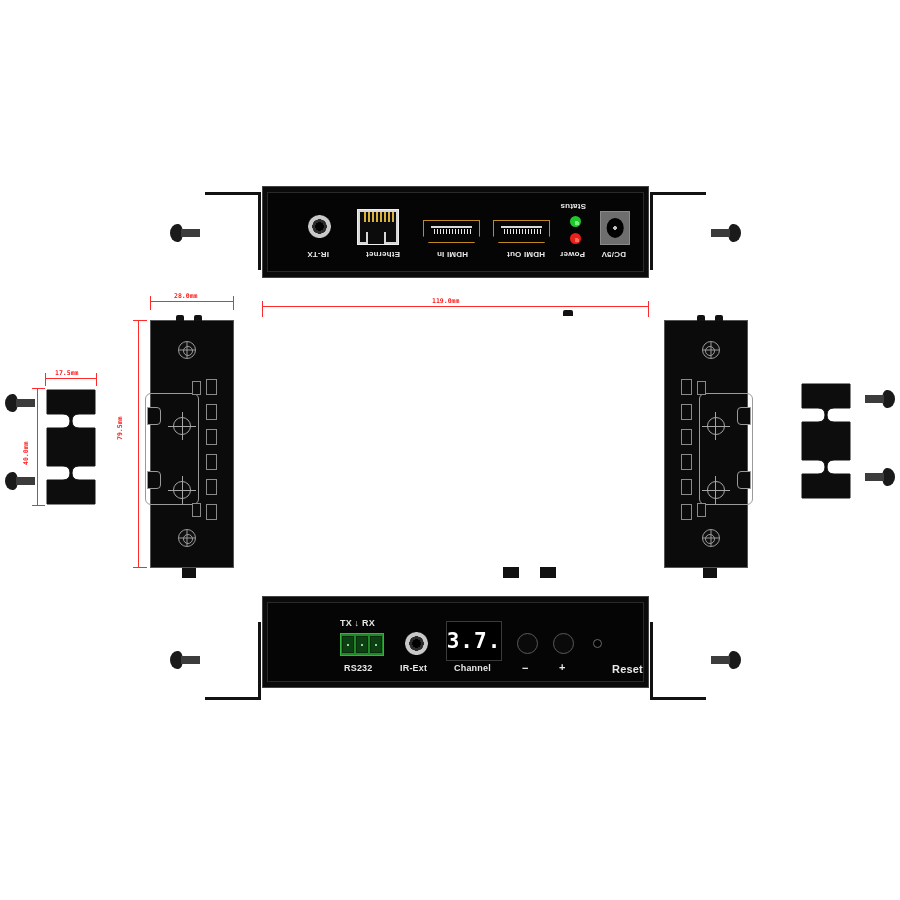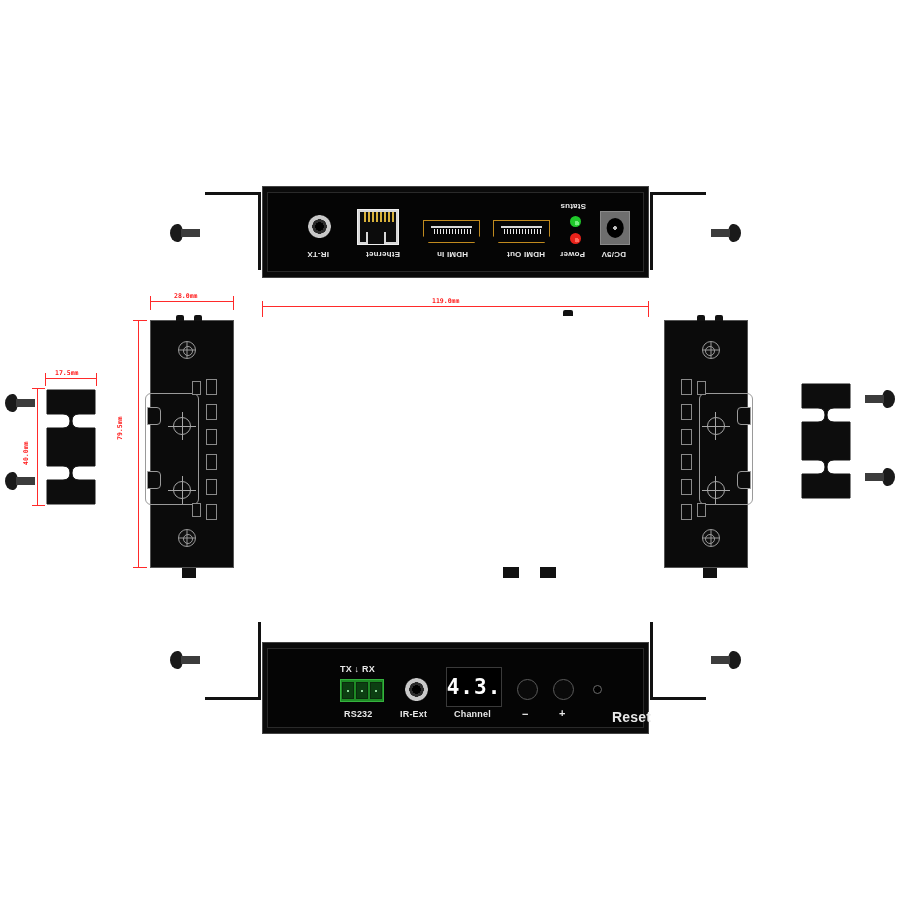--- a/index.html
+++ b/index.html
@@ -268,53 +268,53 @@
   </div>
   <div class="bolt" style="left:865px;top:390px;width:30px;height:18px;transform:scaleX(-1);">
     <div class="head" style="left:0;top:0;width:13px;height:18px;"></div>
     <div class="shank" style="left:11px;top:5px;width:19px;height:8px;"></div>
   </div>
   <div class="bolt" style="left:865px;top:468px;width:30px;height:18px;transform:scaleX(-1);">
     <div class="head" style="left:0;top:0;width:13px;height:18px;"></div>
     <div class="shank" style="left:11px;top:5px;width:19px;height:8px;"></div>
   </div>
 
-  <div class="iopanel" style="left:262px;top:642px;width:387px;height:92px;">
+  <div class="iopanel" style="left:262px;top:596px;width:387px;height:92px;">
     <div class="inner">
 
       <div class="port-label" style="left:72px;top:15px;font-size:9px;">TX ↓ RX</div>
       <div class="term" style="left:72px;top:30px;width:44px;height:23px;">
         <div class="slot">
             <i></i>
           </div>
         <div class="slot">
             <i></i>
           </div>
         <div class="slot">
             <i></i>
           </div>
       </div>
       <div class="port-label" style="left:76px;top:60px;font-size:9px;">RS232</div>
 
       <div class="jack" style="left:137px;top:29px;width:23px;height:23px;"></div>
       <div class="port-label" style="left:132px;top:60px;font-size:9px;">IR-Ext</div>
 
       <div class="segdisp" style="left:178px;top:18px;width:56px;height:40px;font-size:21px;">
-        <span>4.3.</span>
+        <span>3.7.</span>
       </div>
       <div class="port-label" style="left:186px;top:60px;font-size:9px;text-align:right;">Channel</div>
 
       <div class="btn-round" style="left:249px;top:30px;width:19px;height:19px;"></div>
       <div class="port-label" style="left:254px;top:59px;font-size:11px;">−</div>
 
       <div class="btn-round" style="left:285px;top:30px;width:19px;height:19px;"></div>
       <div class="port-label" style="left:291px;top:58px;font-size:11px;">+</div>
 
       <div class="pinhole" style="left:325px;top:36px;width:7px;height:7px;"></div>
-      <div class="port-label" style="left:315px;top:60px;font-size:14px;padding-left:29px;">Reset</div>
+      <div class="port-label" style="left:315px;top:60px;font-size:11px;padding-left:29px;">Reset</div>
     </div>
   </div>
 
   <div class="lbrk" style="left:205px;top:622px;width:56px;height:78px;">
     <span style="left:0;top:75px;width:56px;height:3px;"></span>
     <span style="left:53px;top:0;width:3px;height:78px;"></span>
   </div>
   <div class="lbrk" style="left:650px;top:622px;width:56px;height:78px;">
     <span style="left:0;top:75px;width:56px;height:3px;"></span>
     <span style="left:0;top:0;width:3px;height:78px;"></span>

